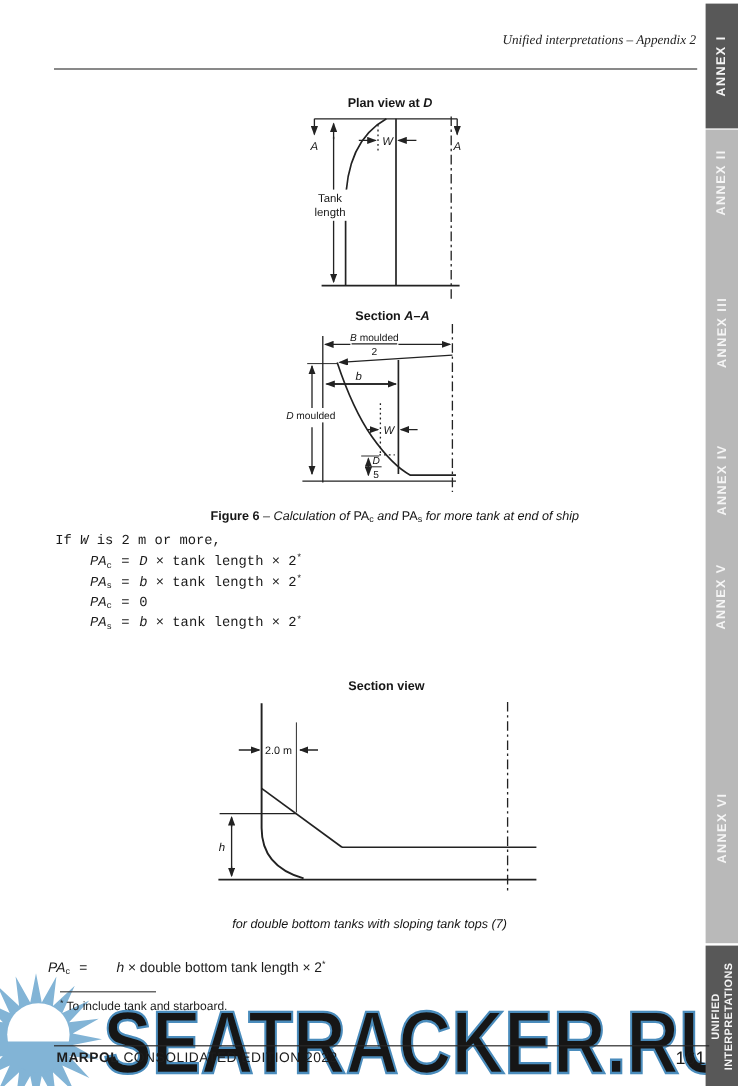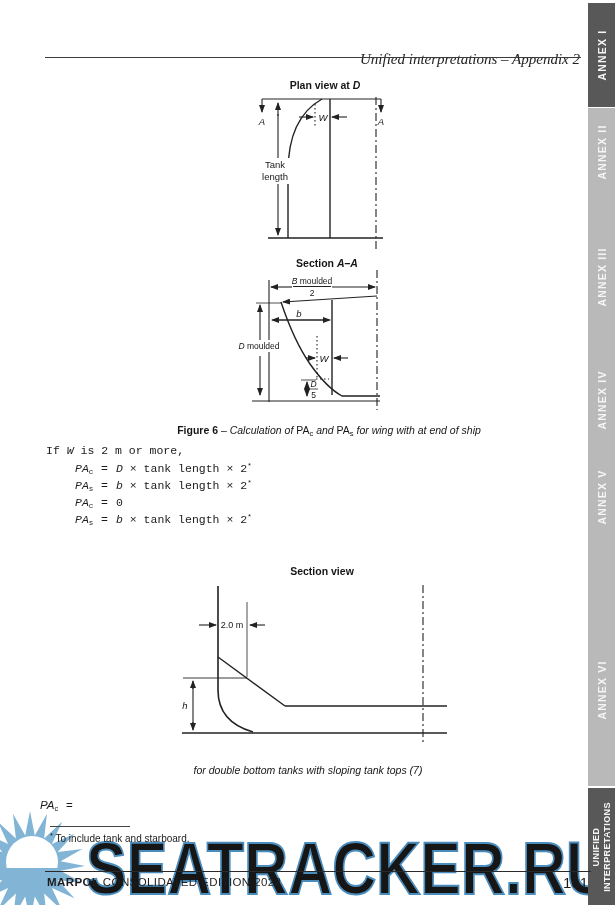--- a/index.html
+++ b/index.html
@@ -5,22 +5,22 @@
   html,body { margin:0; padding:0; background:#888; }
   .page {
     position:relative; width:615px; height:905px; background:#ffffff;
     font-family:"Liberation Sans", sans-serif; color:#1b1b1b; overflow:hidden;
     margin:0 auto;
   }
   .abs { position:absolute; }
 
   
   .header-title {
-    top:51px; right:35px; font-family:"Liberation Serif", serif;
-    font-style:italic; font-size:15px; color:#222;
+    top:28px; right:35px; font-family:"Liberation Serif", serif;
+    font-style:italic; font-size:11px; color:#222;
   }
   .header-rule { left:45px; top:57px; width:536px; border-top:1.3px solid #3c3c3c; height:0; }
 
   
   .side-strip { left:588px; top:108px; width:27px; height:678px; background:#b9b9b9; }
   .vtab { left:588px; width:27px; display:flex; align-items:center; justify-content:center; }
   .vtab > span {
     flex:none; transform:rotate(-90deg); font-weight:bold; font-size:10.5px;
     letter-spacing:1.2px; color:#f5f5f5; white-space:pre; text-align:center;
   }
@@ -167,21 +167,21 @@
     <text x="80" y="40" text-anchor="middle" font-size="8.5">2</text>
     <rect x="3" y="84" width="48" height="12" fill="#fff"></rect>
     <text x="27" y="93" text-anchor="middle" font-size="8.5"><tspan font-style="italic">D</tspan><tspan> moulded</tspan></text>
     <text x="67" y="61" text-anchor="middle" font-size="9.5" font-style="italic">b</text>
     <text x="92" y="106" text-anchor="middle" font-size="9.5" font-style="italic">W</text>
     <text x="81.5" y="131" text-anchor="middle" font-size="8.5" font-style="italic">D</text>
     <text x="81.5" y="142" text-anchor="middle" font-size="8.5">5</text>
   </svg>
 
   <div class="abs caption" style="top:424px;">
-    <b>Figure 6</b><i> – Calculation of </i><span>PA</span><sub>c</sub><i> and </i><span>PA</span><sub>s</sub><i> for wing with at end of ship</i>
+    <b>Figure 6</b><i> – Calculation of </i><span>PA</span><sub>c</sub><i> and </i><span>PA</span><sub>s</sub><i> for more tank at end of ship</i>
   </div>
 
   <div class="abs formulas">
     <div class="cond"><span>If </span><i>W</i><span> is 2 m or more,</span></div>
     <div class="frow">
       <span class="lhs"><span>PA</span><sub style="font-style:normal">c</sub></span>
       <span class="eq">=</span>
       <span class="rhs"><i>D</i><span> × tank length × 2</span><sup>*</sup></span>
     </div>
     <div class="frow">
@@ -221,20 +221,21 @@
     <text x="10" y="147" text-anchor="middle" font-size="9.5" font-style="italic">h</text>
   </svg>
 
   <div class="abs caption" style="top:764px;line-height:12.5px;">
     <div><i>for double bottom tanks with sloping tank tops (7)</i></div>
   </div>
 
   <div class="abs bformula">
     <span class="lhs"><span>PA</span><sub style="font-style:normal">c</sub></span>
     <span class="eq">=</span>
+    <span class="rhs"><i>h</i><span> × double bottom tank length × 2</span><sup>*</sup></span>
   </div>
 
   <div class="abs fn-rule"></div>
   <div class="abs footnote"><sup>*</sup><span> To include tank and starboard.</span></div>
 
   <div class="abs footer-rule"></div>
   <div class="abs footer-text"><b>MARPOL</b><span> CONSOLIDATED EDITION 2022</span></div>
   <div class="abs page-num">161</div>
 
 </div>

